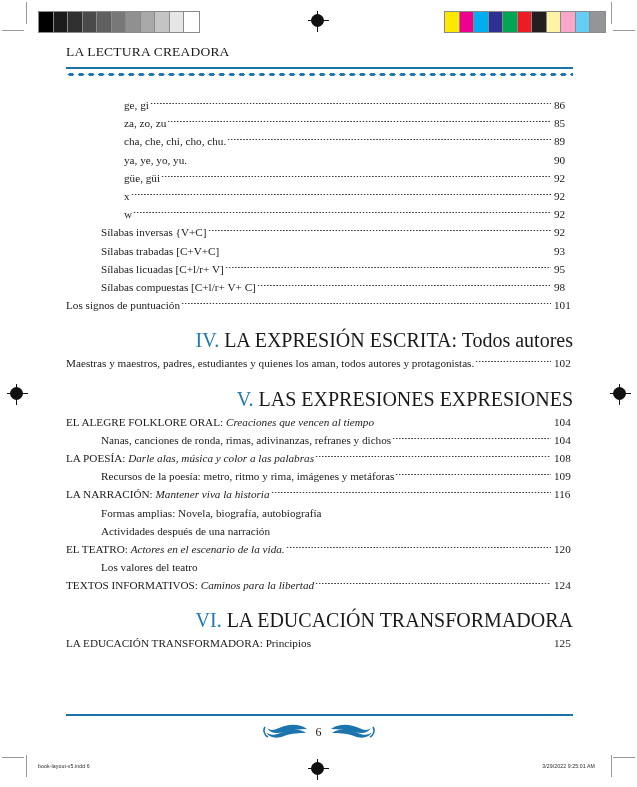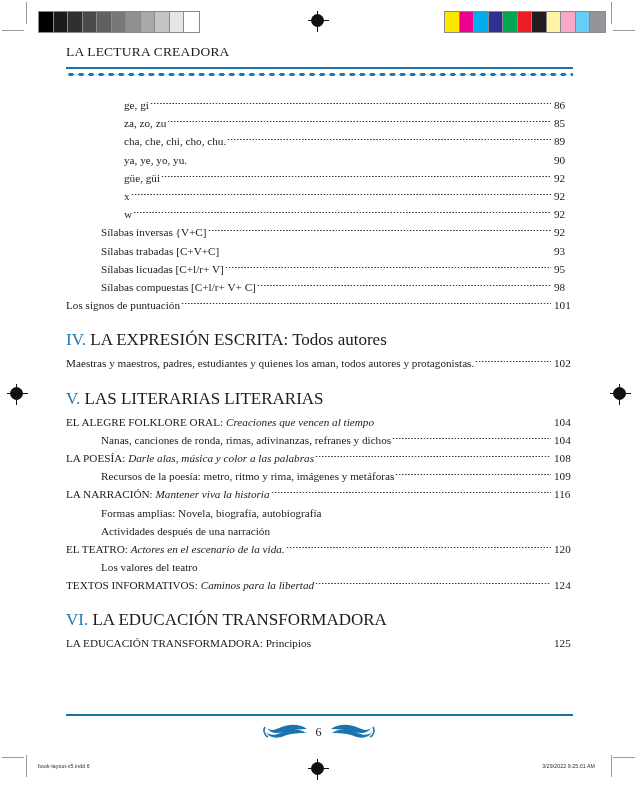--- a/index.html
+++ b/index.html
@@ -124,22 +124,22 @@
 
   .row .it { font-style: italic; }
 
   
   .ind-0 { padding-left: 0; }
   .ind-1 { padding-left: 35px; }
   .ind-2 { padding-left: 58px; }
 
   
   .part-head {
-    text-align: left;
-    font-size: 17px;
+    text-align: right;
+    font-size: 20px;
     line-height: 22px;
     color: #1a1a1a;
     margin: 15px 0 3px 0;
     white-space: nowrap;
   }
   .part-head .num { color: #1f78b4; }
   .part-head.tight { margin-top: 14px; }
 
   
   .foot-rule {
@@ -298,21 +298,21 @@
   <div id="toc-part4">
       <div class="row ind-0">
         <span class="lbl">Maestras y maestros, padres, estudiantes y quienes los aman, todos autores y protagonistas.</span>
         <span class="leader"></span>
         <span class="pg">102</span>
       </div>
     </div>
 
   <div class="part-head">
     <span class="num">V.</span>
-    <span>LAS LITERARIAS LITERARIAS</span>
+    <span>LAS EXPRESIONES EXPRESIONES</span>
   </div>
   <div id="toc-part5">
       <div class="row ind-0">
         <span class="lbl">EL ALEGRE FOLKLORE ORAL:<span class="it"> Creaciones que vencen al tiempo</span></span>
         <span class="leader"></span>
         <span class="pg">104</span>
       </div>
       <div class="row ind-1">
         <span class="lbl">Nanas, canciones de ronda, rimas, adivinanzas, refranes y dichos</span>
         <span class="leader"></span>

